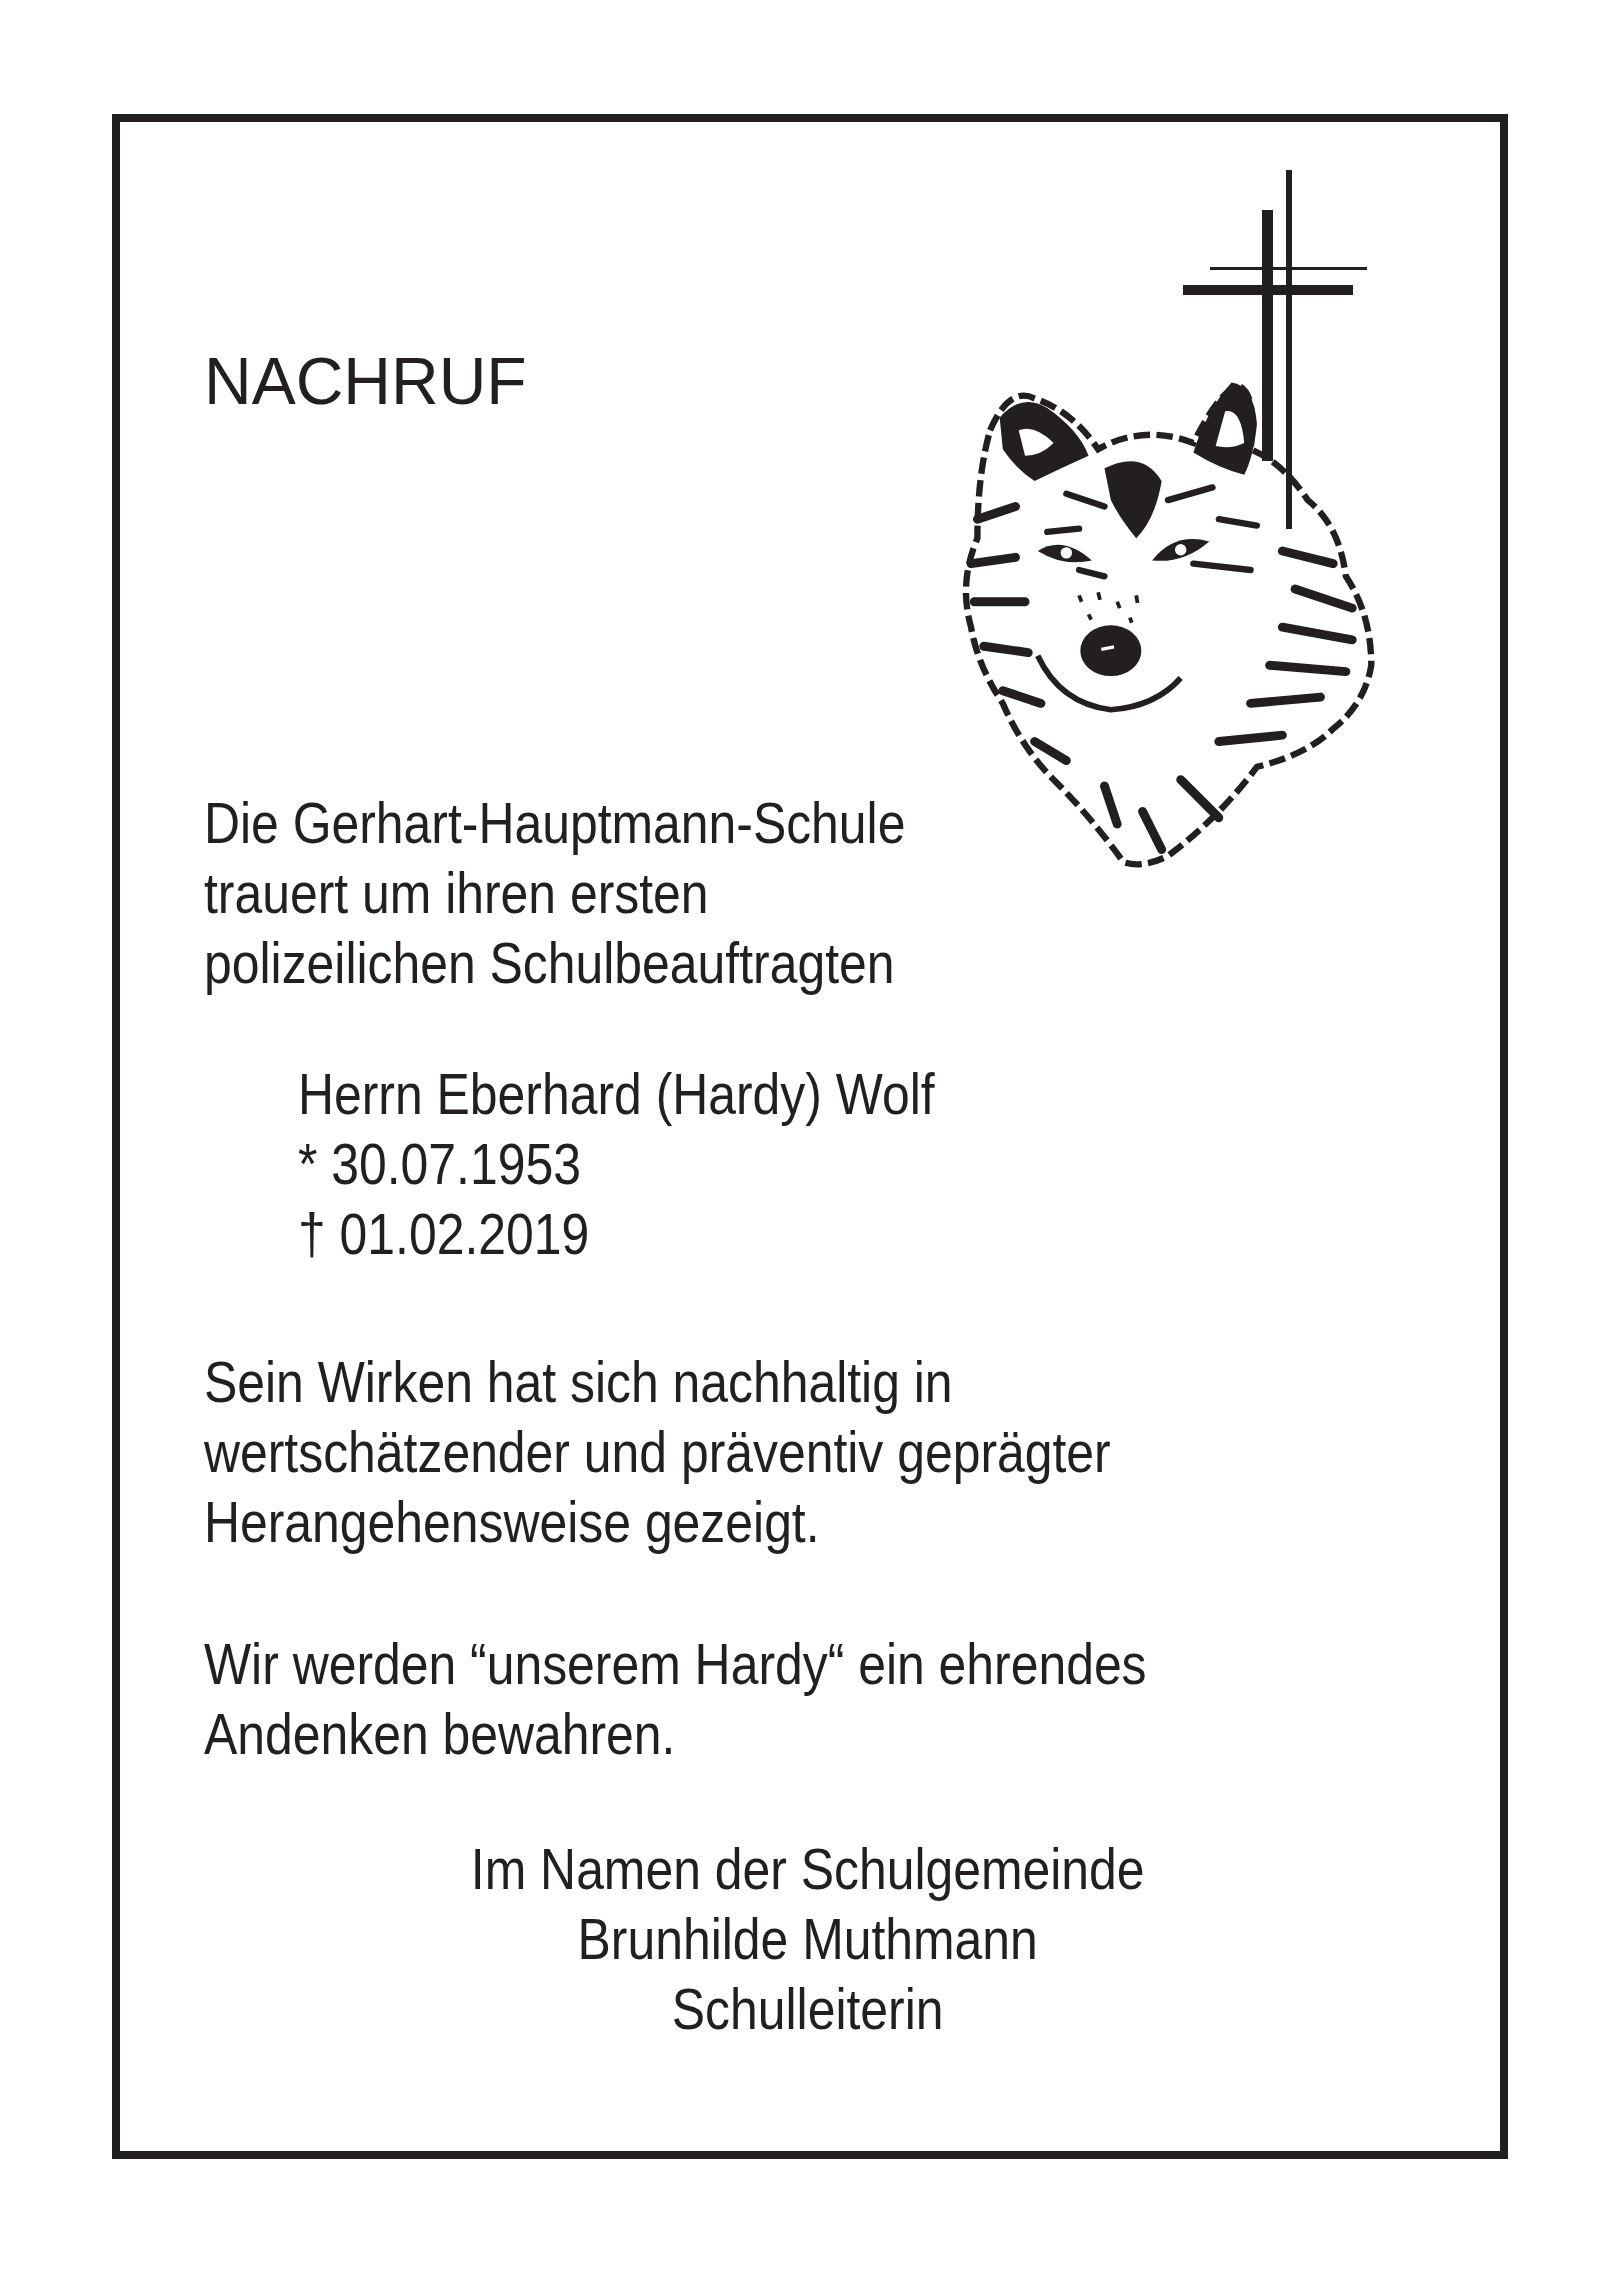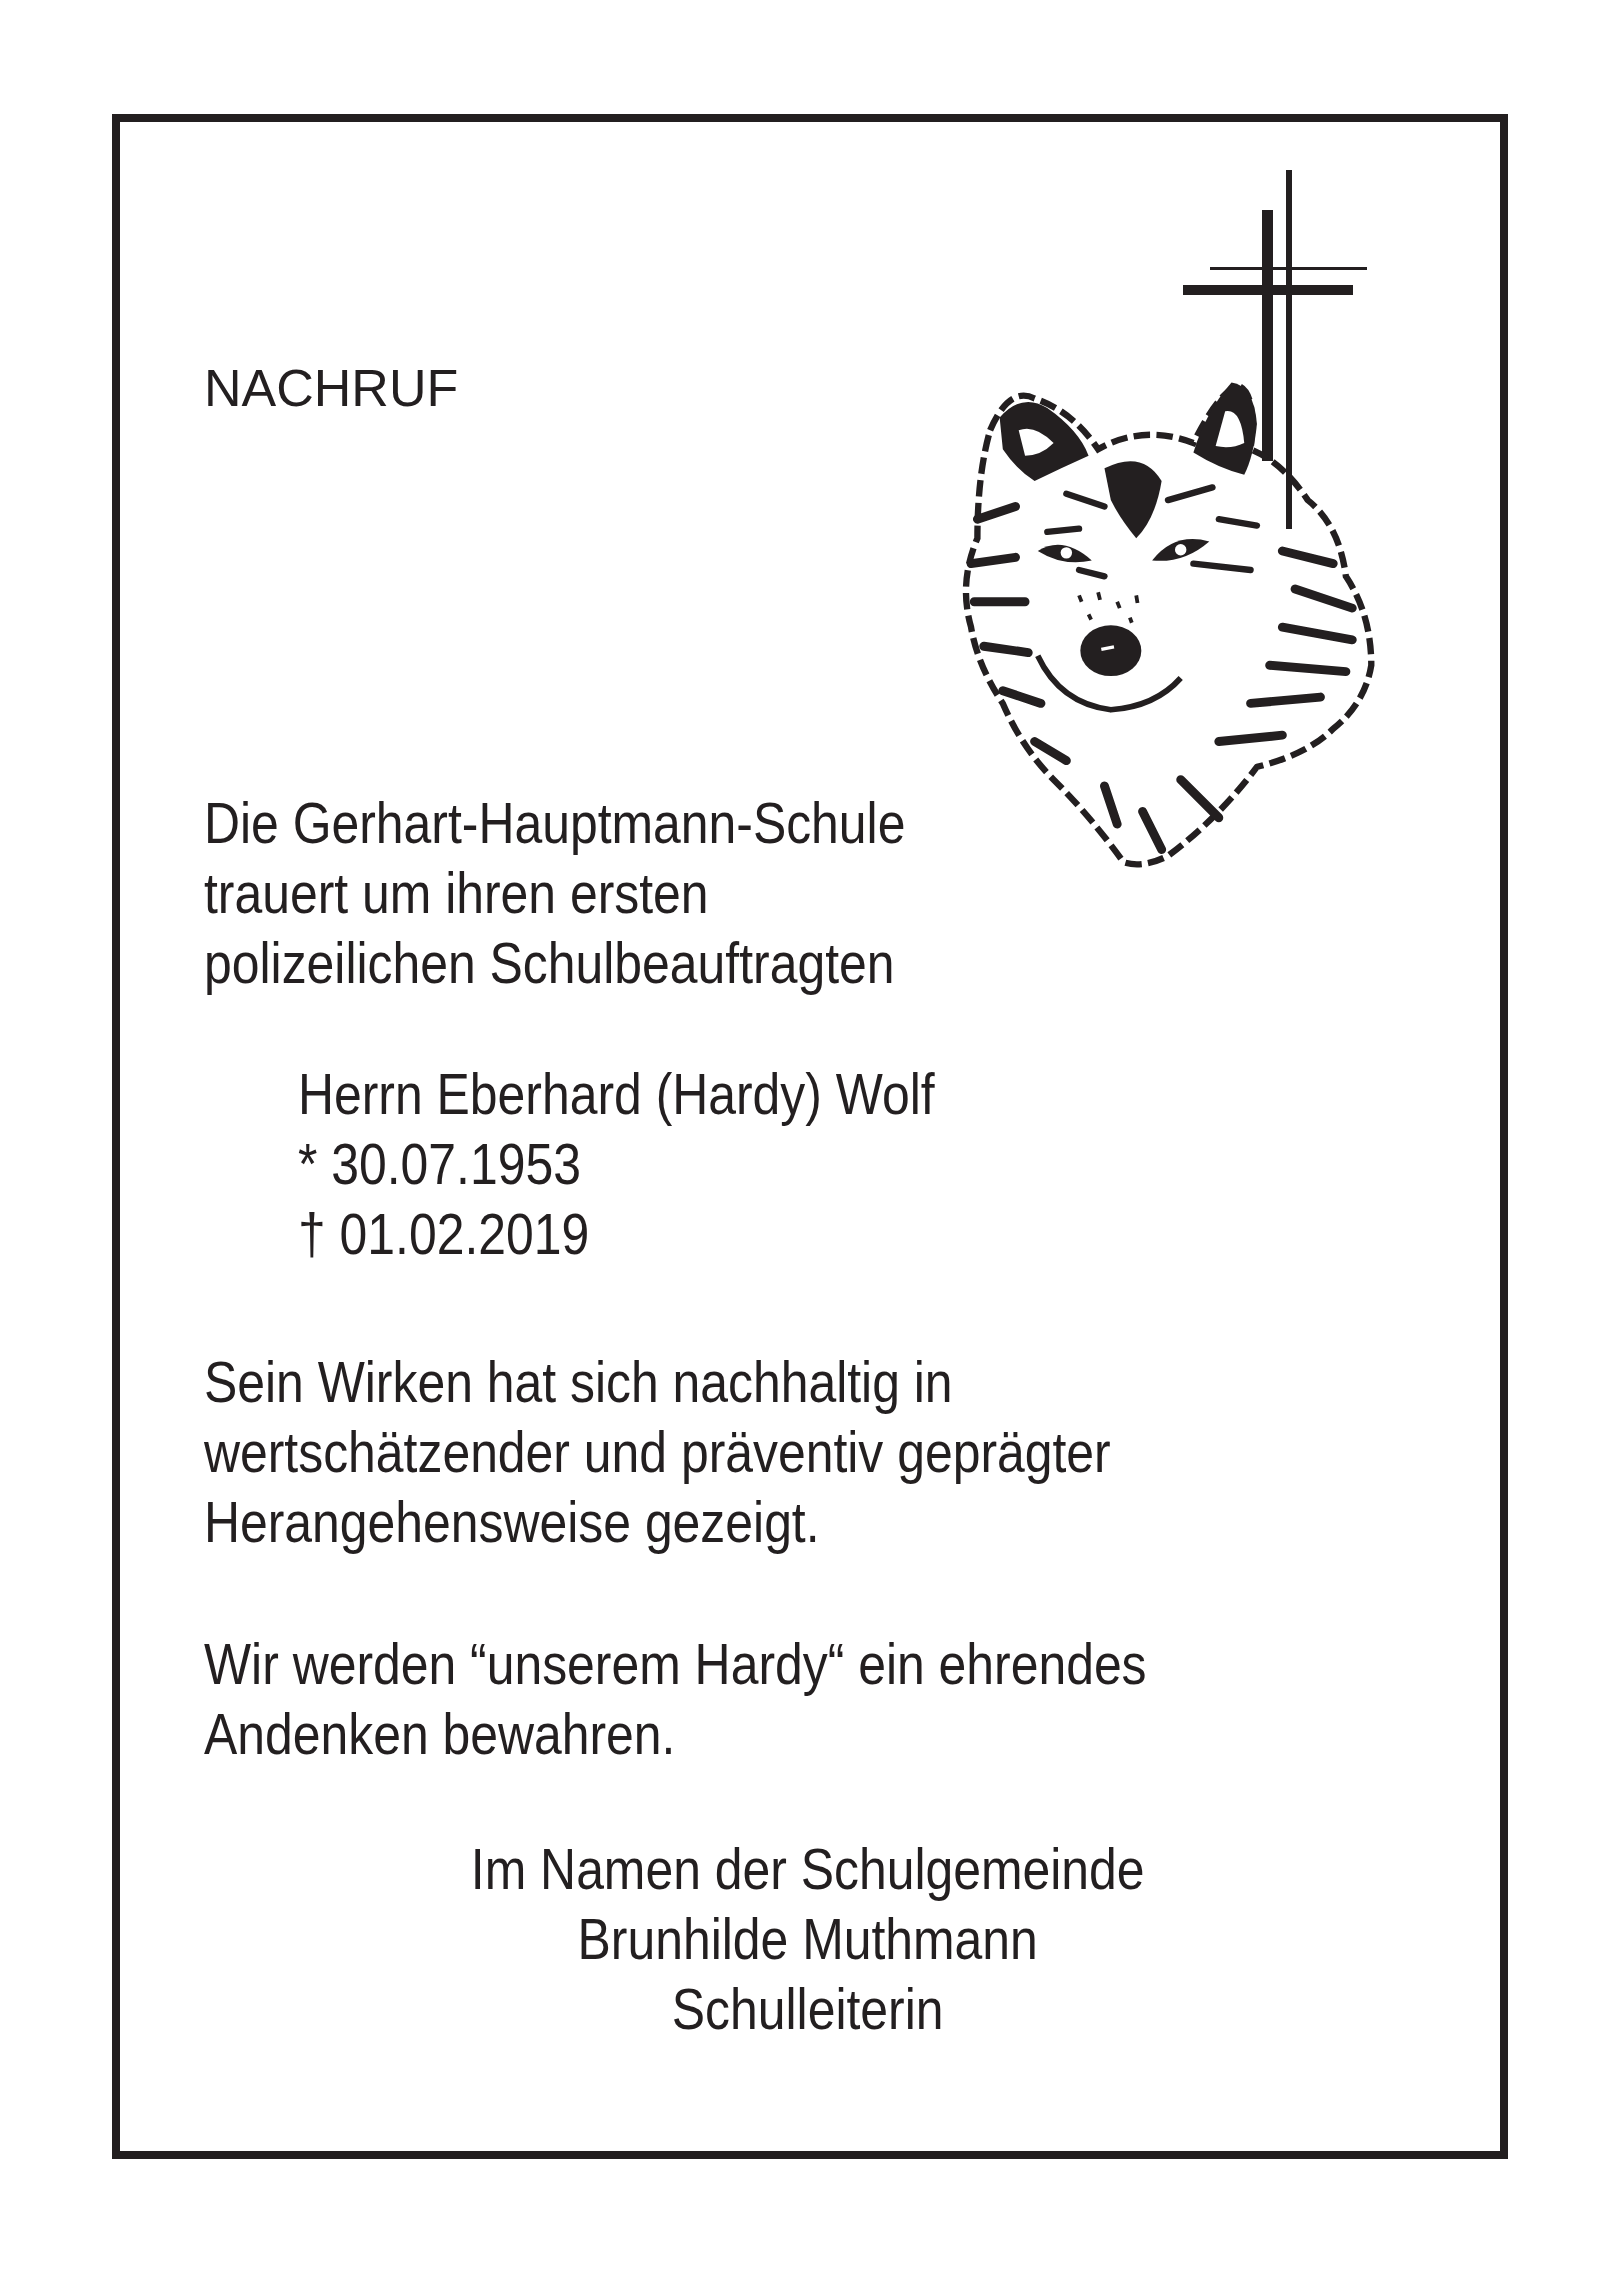--- a/index.html
+++ b/index.html
@@ -1,20 +1,20 @@
 <!DOCTYPE html>
 <html style="font-size:10.2px"><head>
   <meta charset="utf-8">
   <style>
     html, body { margin: 0; padding: 0; background: #ffffff; }
     body { width: 1620px; height: 2273px; position: relative; overflow: hidden;
            font-family: "Liberation Sans", sans-serif; color: #231f20; }
     .frame { position: absolute; left: 112px; top: 114px; width: 1380px; height: 2029px;
              border: 8.3px solid #231f20; box-sizing: content-box; }
-    .heading { position: absolute; left: 204px; top: 362px; font-size: 52px; line-height: 1;
+    .heading { position: absolute; left: 204px; top: 348px; font-size: 66px; line-height: 1;
                letter-spacing: 0px; margin: 0; font-weight: normal; }
     .cond { position: absolute; transform-origin: 0 0; transform: scaleX(0.86);
             font-size: 58px; line-height: 70px; white-space: nowrap; }
     .cond .line { display: block; }
     .center-block { position: absolute; left: 0; width: 1620px; text-align: center; }
     .center-inner { display: inline-block; transform: scaleX(0.86); transform-origin: 50% 0;
                     font-size: 58px; line-height: 70px; white-space: nowrap; }
     .center-inner .line { display: block; }
     .cross-bar { position: absolute; background: #231f20; }
     .wolf { position: absolute; left: 952px; top: 373px; width: 432px; height: 502px; }

